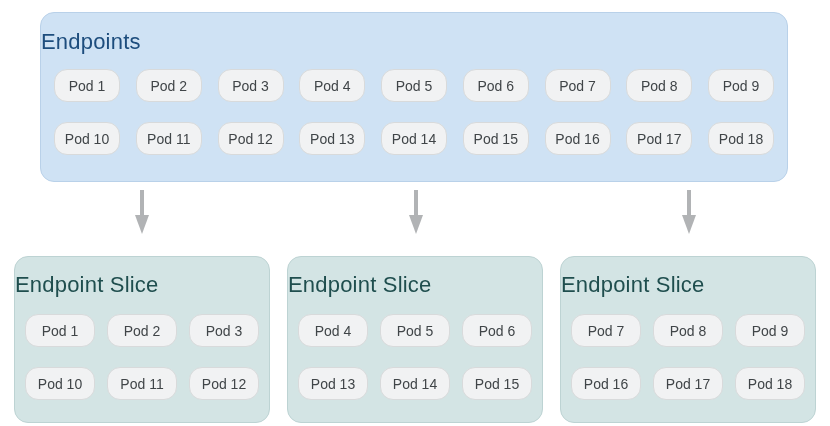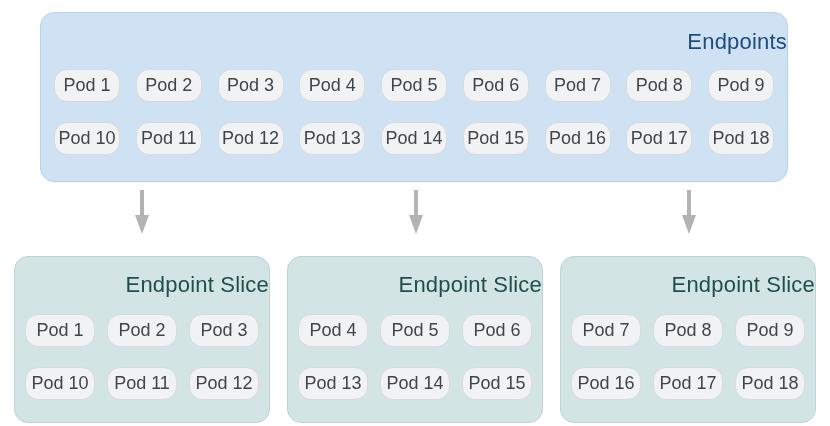--- a/index.html
+++ b/index.html
@@ -19,35 +19,35 @@
   body{font-family:"Liberation Sans",sans-serif;}
   .canvas{position:relative;width:830px;height:426px;background:#ffffff;overflow:hidden;}
 
   .endpoints-box{
     position:absolute;left:40px;top:12px;width:748px;height:170px;
     background:var(--endpoints-bg);
     border:1px solid var(--endpoints-border);
     border-radius:14px;
   }
   .box-title{
-    margin:0;text-align:right;font-size:22px;font-weight:400;
+    margin:0;text-align:left;font-size:22px;font-weight:400;
     letter-spacing:0.2px;line-height:1.2;
   }
   .endpoints-box .box-title{margin-top:16px;color:var(--endpoints-title);}
 
   .pod-rows{display:flex;flex-direction:column;gap:20px;}
   #endpoints-rows{position:absolute;left:13px;right:13px;top:56px;}
   .pod-row{display:flex;justify-content:space-between;}
   .pod{
     width:66px;height:33px;
     background:var(--pod-bg);
     border:1px solid var(--pod-border);
     border-radius:13px;
     color:var(--pod-text);
-    font-size:18px;
+    font-size:14px;
     display:flex;align-items:center;justify-content:center;
     white-space:nowrap;
   }
 
   .arrow{position:absolute;top:190px;width:16px;height:44px;color:var(--arrow);}
   .arrow svg{display:block;}
   .arrow.a1{left:134px;}
   .arrow.a2{left:408px;}
   .arrow.a3{left:681px;}
 

